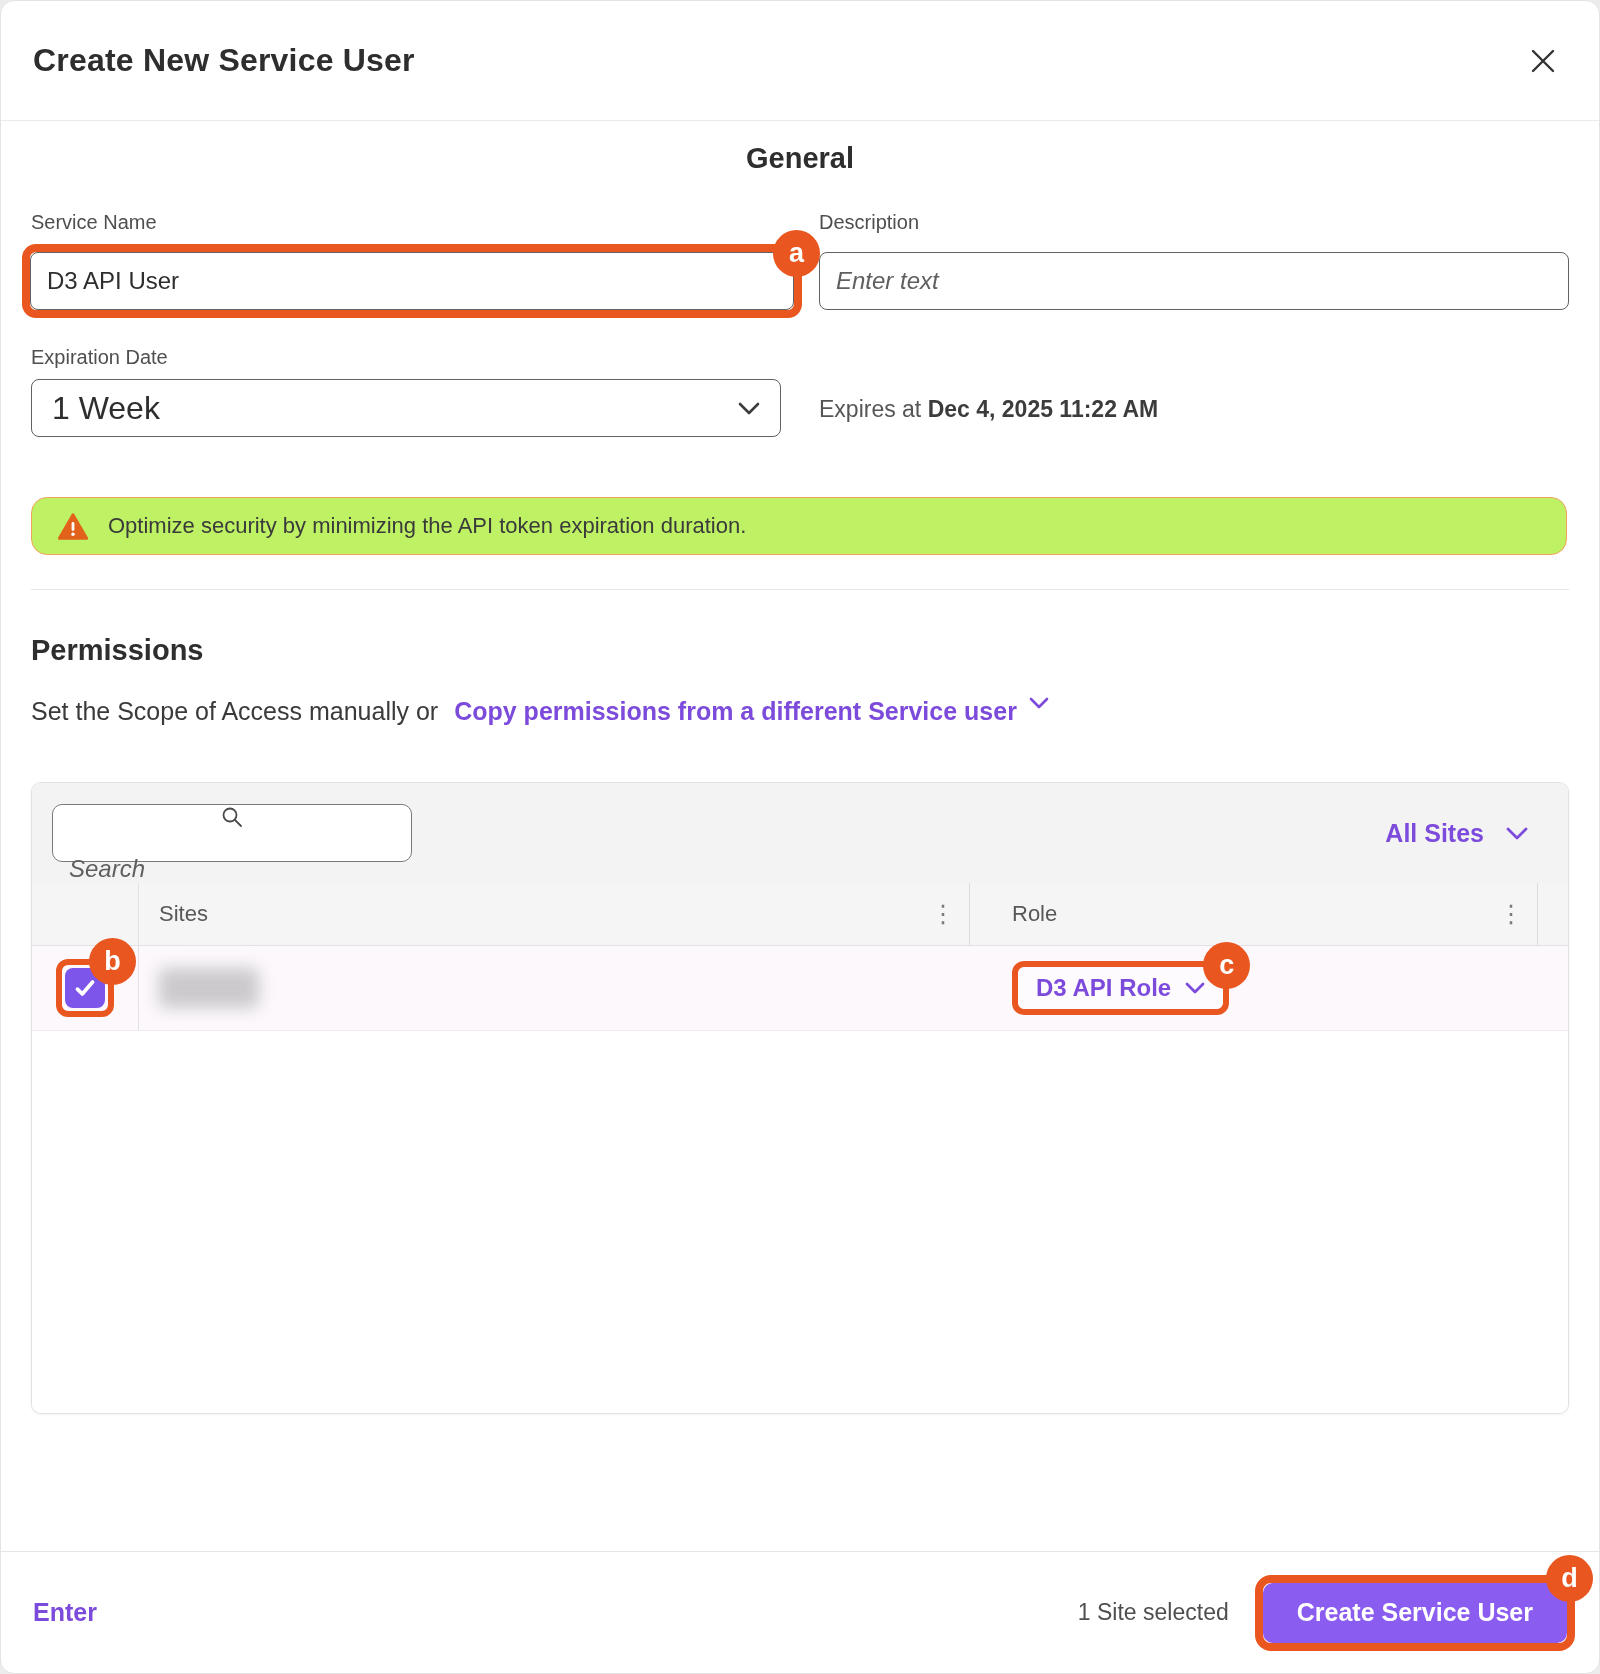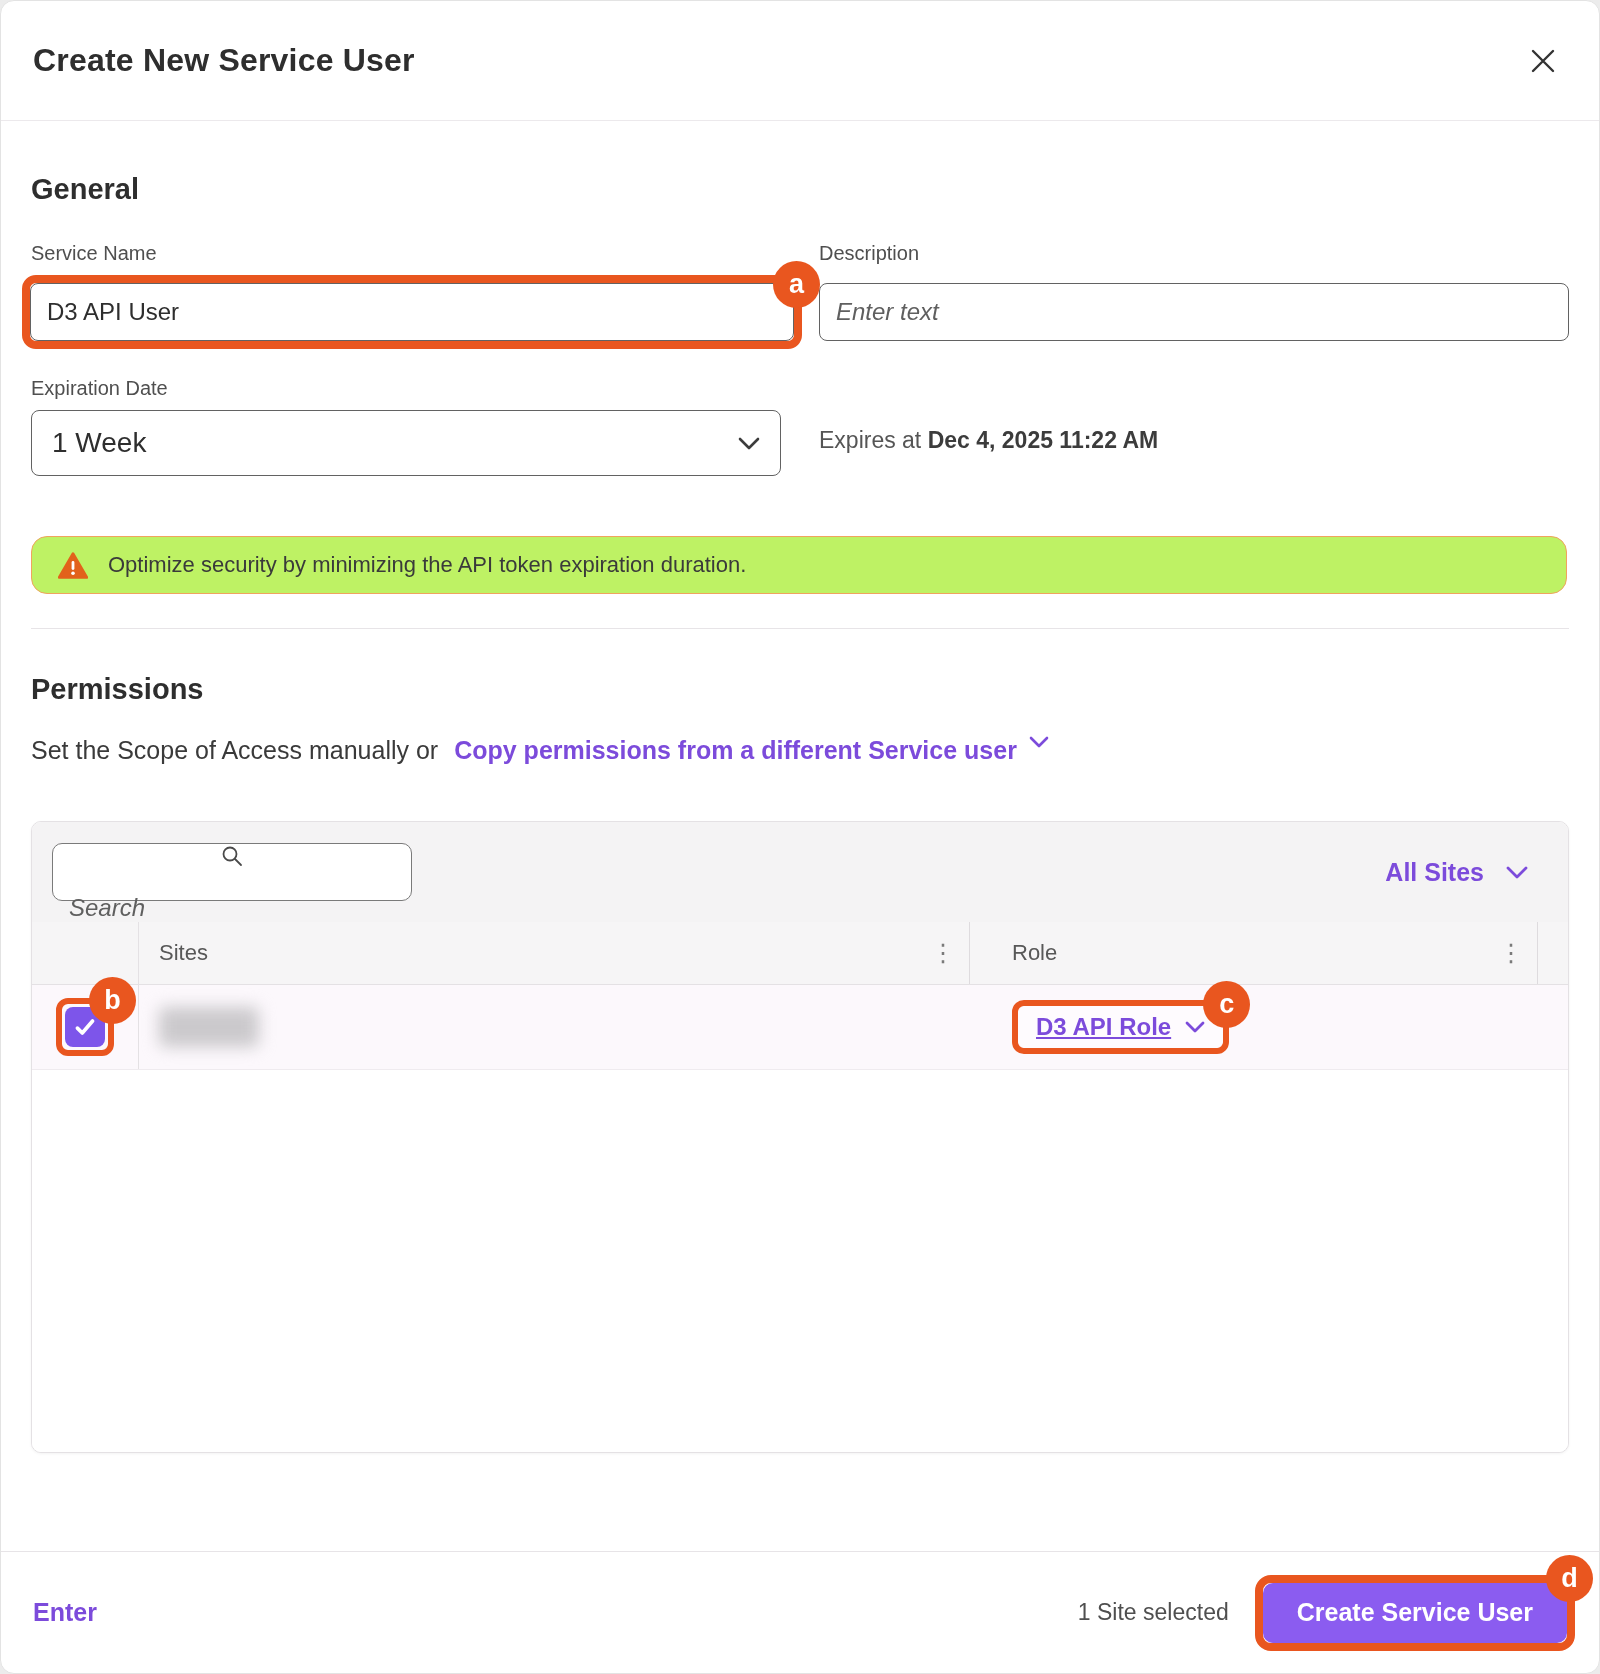--- a/index.html
+++ b/index.html
@@ -17,21 +17,21 @@
   }
   .modal-title { font-size:32px; font-weight:700; color:#2e2e2e; letter-spacing:.2px; }
   .close-btn {
     margin-left:auto; width:48px; height:48px; background:none; border:none;
     display:flex; align-items:center; justify-content:center; cursor:pointer;
   }
 
   
   .modal-body { flex:1 1 auto; padding:0 30px; overflow:hidden; }
   h2.section { font-size:29px; font-weight:700; color:#2e2e2e; }
-  .h-general { margin-top:52px; }
+  .h-general { margin-top:21px;text-align:center; }
   .h-permissions { margin-top:44px; }
 
   .form-grid { display:grid; grid-template-columns:762px 750px; column-gap:26px; }
   .row1 { margin-top:36px; }
   .row2 { margin-top:28px; }
   .field-label { font-size:20px; color:#4f4f4f; margin-bottom:10px; }
 
   .text-input {
     width:100%; height:58px; border:1.5px solid #626262; border-radius:8px;
     font-size:24px; color:#2e2e2e; padding:0 16px; background:#fff;
@@ -47,22 +47,22 @@
     position:absolute; width:47px; height:47px; border-radius:50%;
     background:#e9561f; color:#fff; font-size:27px; font-weight:700;
     display:flex; align-items:center; justify-content:center; z-index:5;
   }
   .badge-a { top:-22px; right:-26px; }
   .badge-b { top:-27px; right:-28px; }
   .badge-c { top:-25px; right:-27px; }
   .badge-d { top:-28px; right:-26px; }
 
   .select-box {
-    width:750px; height:66px; border:1.5px solid #626262; border-radius:8px;
-    display:flex; align-items:center; padding:0 20px; font-size:28px; color:#2e2e2e;
+    width:750px; height:58px; border:1.5px solid #626262; border-radius:8px;
+    display:flex; align-items:center; padding:0 20px; font-size:32px; color:#2e2e2e;
     background:#fff; cursor:pointer;
   }
   .select-box .chev { margin-left:auto; color:#3c3c3c; }
   .expires-line { padding-top:50px; font-size:23px; color:#555; }
   .expires-line b { color:#3c3c3c; font-weight:700; }
 
   .warning-banner {
     margin-top:60px; width:1536px; height:58px; background:#bef264;
     border:1.5px solid #f0a35f; border-radius:16px; display:flex; align-items:center;
     padding:0 26px; gap:20px;
@@ -122,21 +122,21 @@
   .checkbox {
     width:40px; height:40px; background:#7d55ea; border-radius:8px;
     display:flex; align-items:center; justify-content:center; cursor:pointer; border:none;
   }
   .blur-blob { width:100px; height:40px; border-radius:6px; background:#cbc9cc; filter:blur(8px); }
 
   .role-hl { position:relative; border:6px solid #e9561f; border-radius:12px; }
   .role-dropdown {
     display:flex; align-items:center; gap:14px; padding:7px 18px; background:#fefbfe;
     border:none; border-radius:8px; cursor:pointer; font-family:"Liberation Sans", sans-serif;
-    font-size:24px; font-weight:700; color:#7c4bdb;text-decoration:underline;
+    font-size:24px; font-weight:700; color:#7c4bdb;
   }
   .tbody-empty { flex:1 1 auto; background:#fff; }
 
   
   .modal-footer {
     flex:0 0 auto; height:122px; border-top:1px solid #e7e4e7;
     display:flex; align-items:center; padding:0 24px 0 32px;
   }
   .cancel-btn {
     background:none; border:none; cursor:pointer; font-family:"Liberation Sans", sans-serif;

